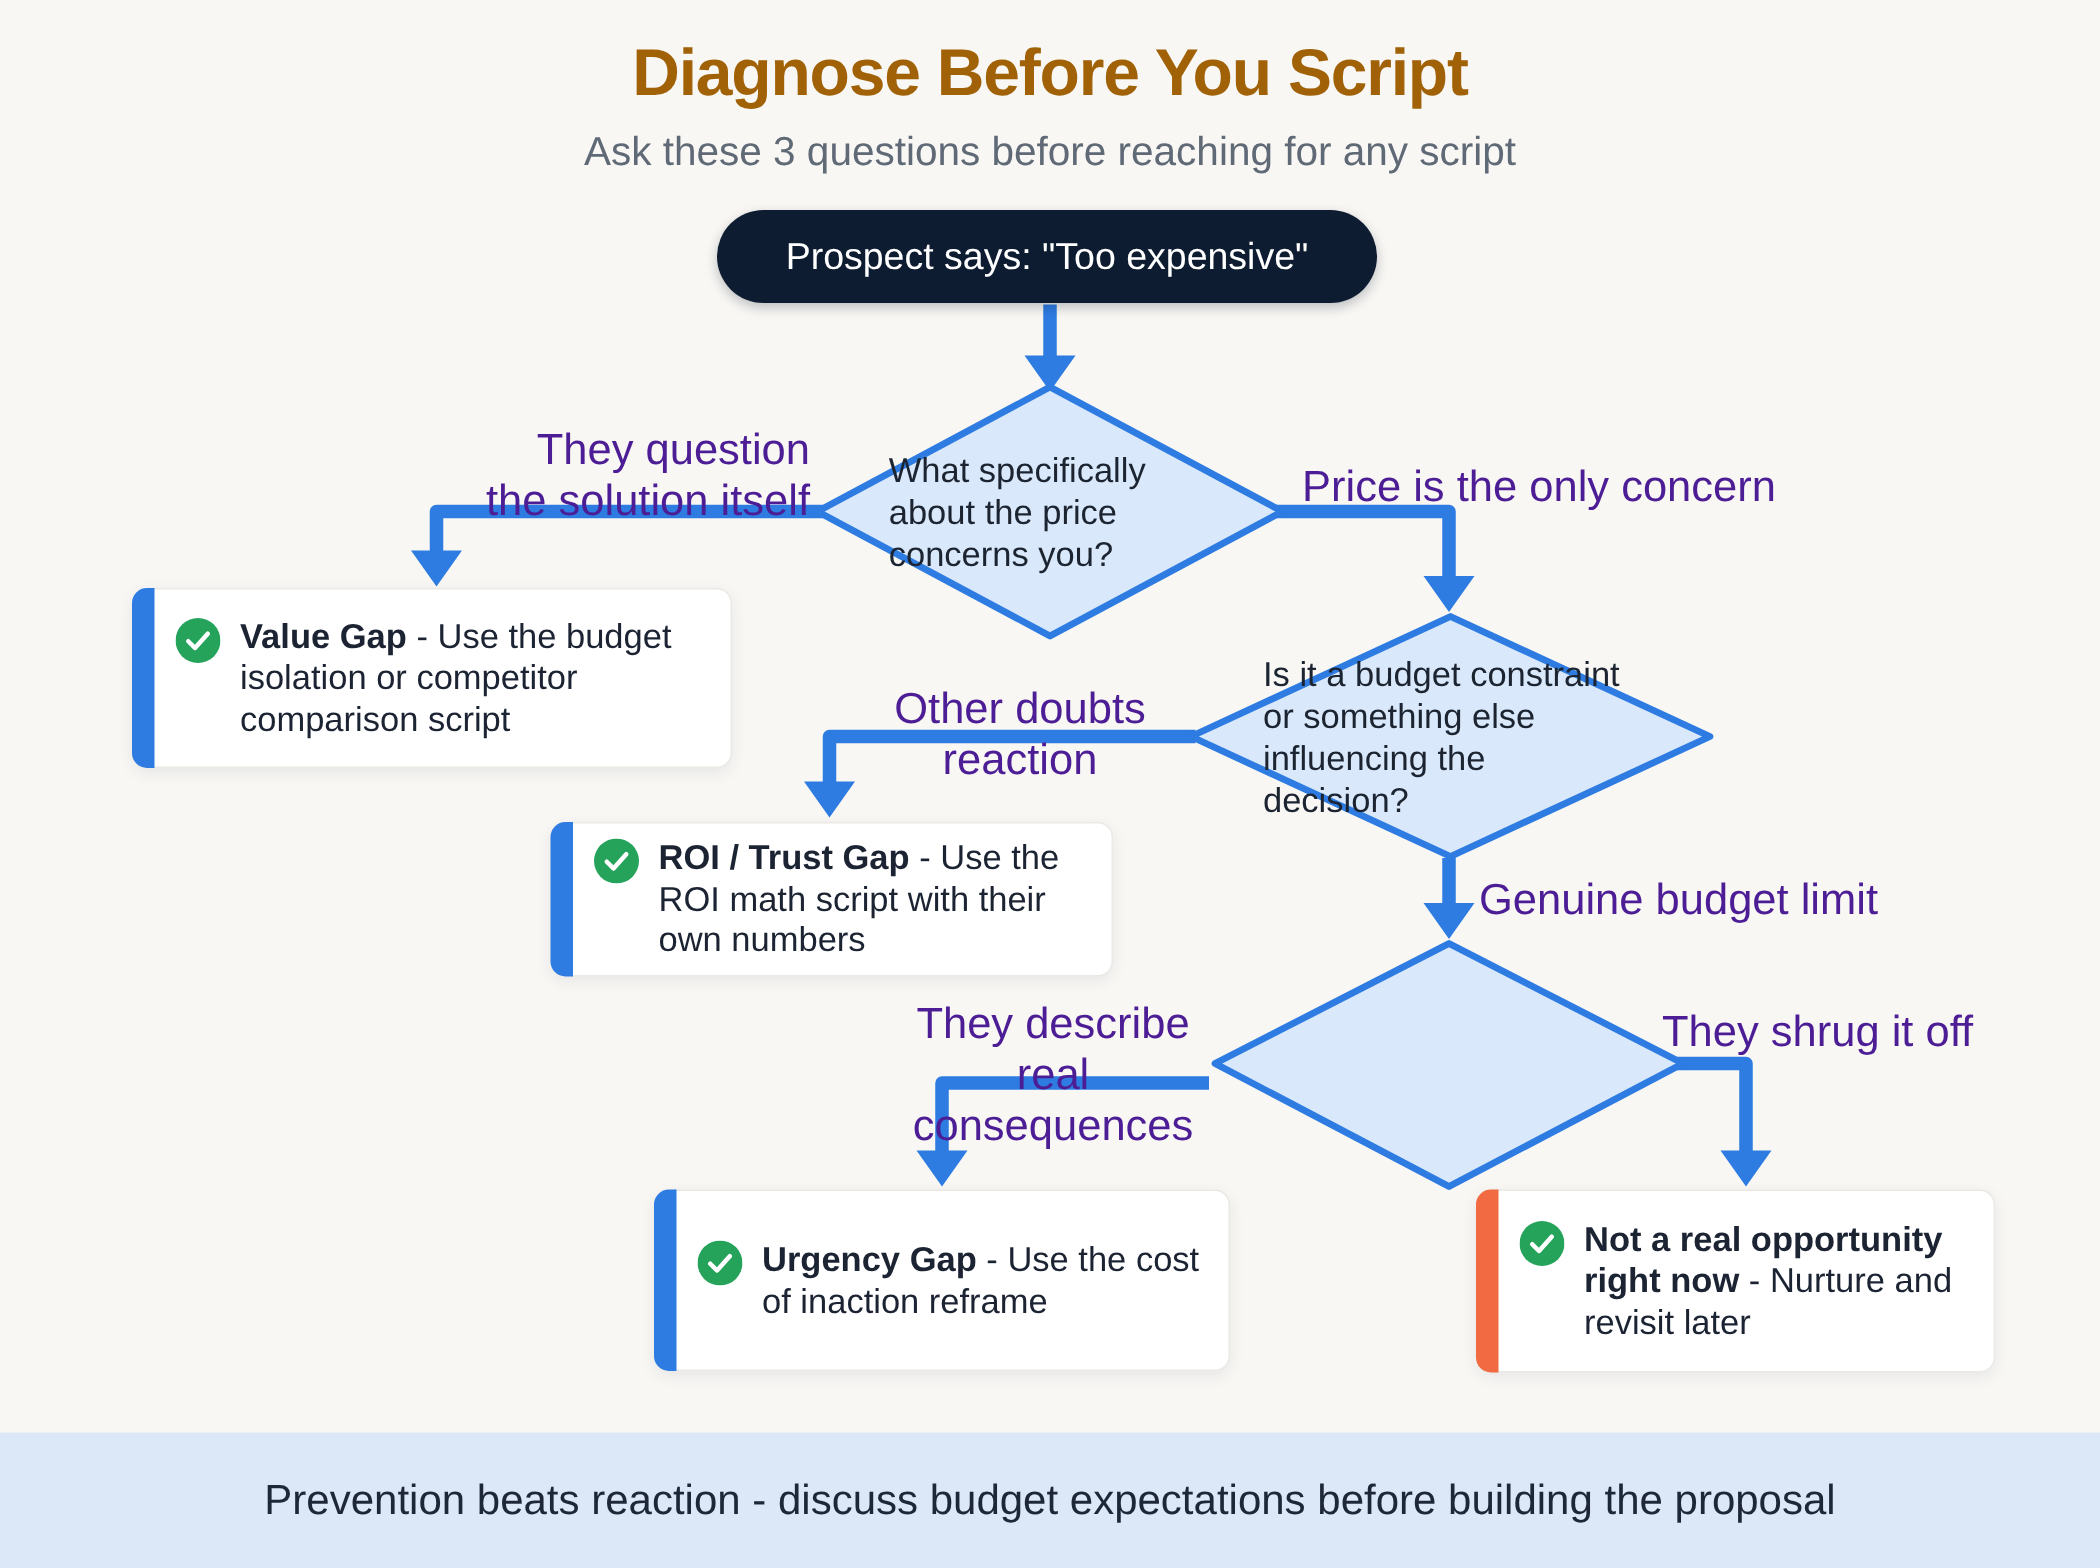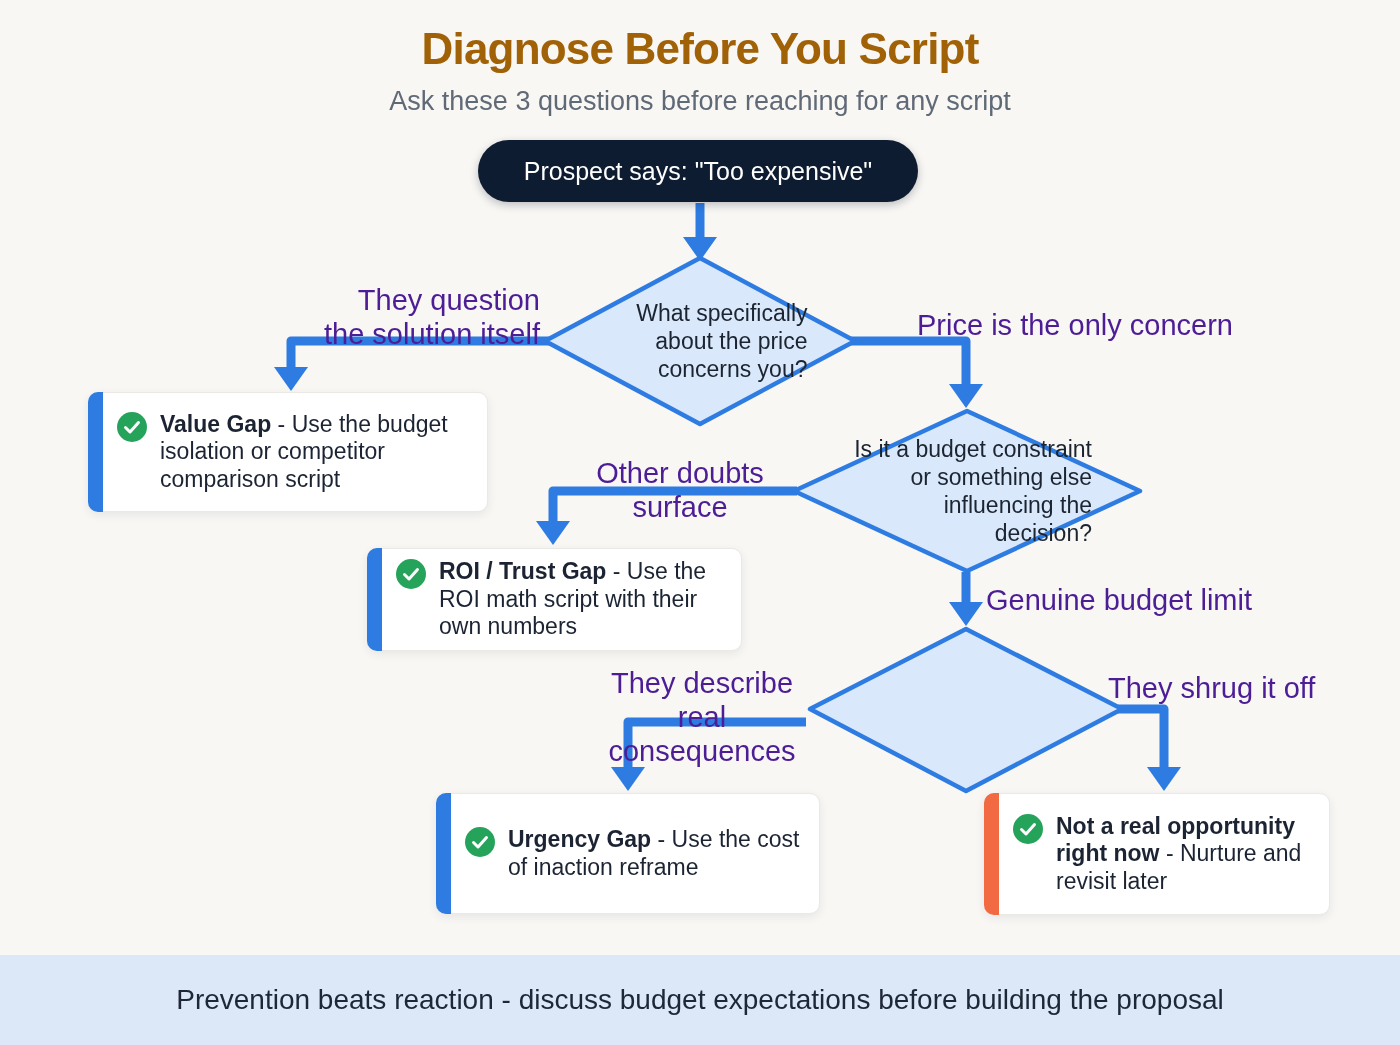--- a/index.html
+++ b/index.html
@@ -29,37 +29,37 @@
     position:absolute; left:478px; top:140px; width:440px; height:62px;
     background:#0e1c31; border-radius:31px; z-index:2;
     display:flex; align-items:center; justify-content:center;
     color:#ffffff; font-size:25px; font-weight:500;
     box-shadow:0 3px 8px rgba(10,20,40,0.25);
   }
 
   .diamond-text {
     position:absolute; z-index:2;
     display:flex; align-items:center; justify-content:center;
-    text-align:right; font-size:23px; font-weight:500;
+    text-align:left; font-size:23px; font-weight:500;
     color:#1b2430; line-height:1.22;
   }
   .diamond-text .inner { display:inline-block; }
   .dt1 { left:545px; top:258px; width:310px; height:166px; }
   .dt1 .inner { max-width:215px; }
   .dt2 { left:794px; top:411px; width:346px; height:160px; }
   .dt2 .inner { max-width:250px; }
   .dt3 { left:810px; top:629px; width:312px; height:162px; }
   .dt3 .inner { max-width:225px; }
 
   .branch-label {
     position:absolute; z-index:2; font-size:29px; color:#4c1d95;
     line-height:1.18; font-weight:400;
   }
   .bl-q1-left  { left:320px; top:283px; width:220px; text-align:right; }
-  .bl-q1-right { left:917px; top:308px; white-space:nowrap; }
+  .bl-q1-right { left:868px; top:308px; white-space:nowrap; }
   .bl-q2-left  { left:560px; top:456px; width:240px; text-align:center; }
   .bl-q2-down  { left:986px; top:583px; white-space:nowrap; }
   .bl-q3-left  { left:592px; top:666px; width:220px; text-align:center; }
   .bl-q3-right { left:1108px; top:671px; white-space:nowrap; }
 
   .card {
     position:absolute; z-index:2;
     background:#ffffff; border:1px solid #ebe9e4; border-radius:10px;
     box-shadow:0 3px 10px rgba(30,40,60,0.08);
     display:flex; align-items:center;
@@ -132,21 +132,21 @@
 
   <div class="diamond-text dt1">
     <span class="inner">What specifically about the price concerns you?</span>
   </div>
   <div class="diamond-text dt2">
     <span class="inner">Is it a budget constraint or something else influencing the decision?</span>
   </div>
 
   <div class="branch-label bl-q1-left">They question the solution itself</div>
   <div class="branch-label bl-q1-right">Price is the only concern</div>
-  <div class="branch-label bl-q2-left">Other doubts surface</div>
+  <div class="branch-label bl-q2-left">Other doubts reaction</div>
   <div class="branch-label bl-q2-down">Genuine budget limit</div>
   <div class="branch-label bl-q3-left">They describe real consequences</div>
   <div class="branch-label bl-q3-right">They shrug it off</div>
 
   <div class="card blue c1">
     <div class="accent"></div>
     <div class="content">
       <svg class="check" width="30" height="30" viewBox="0 0 30 30">
         <circle cx="15" cy="15" r="15" fill="#25a35a"></circle>
         <polyline points="8.5,15.5 13,20 21.5,10.5" fill="none" stroke="#ffffff" stroke-width="3" stroke-linecap="round" stroke-linejoin="round"></polyline>

